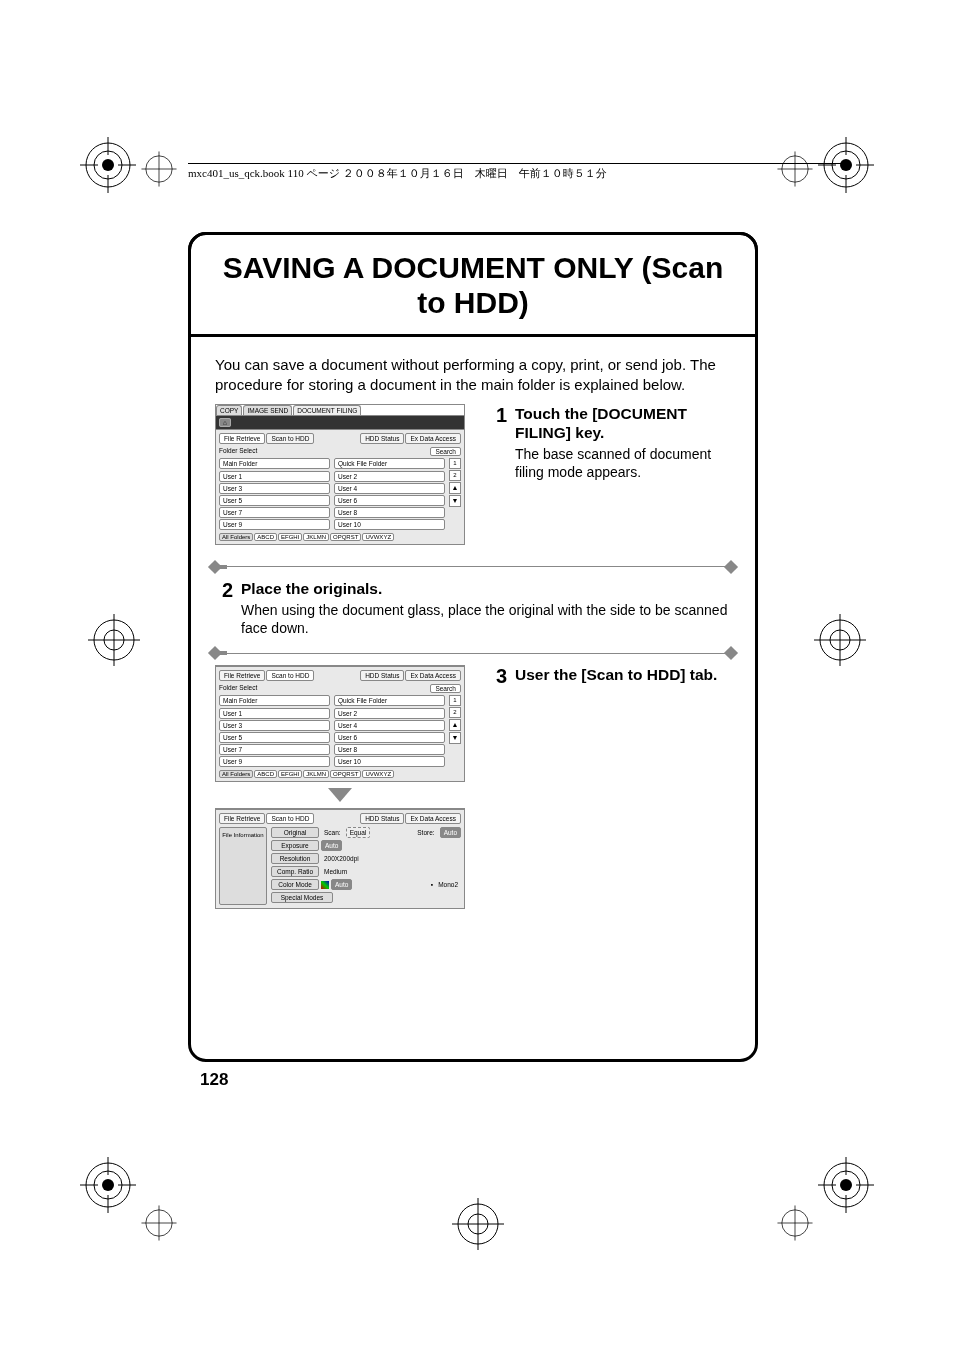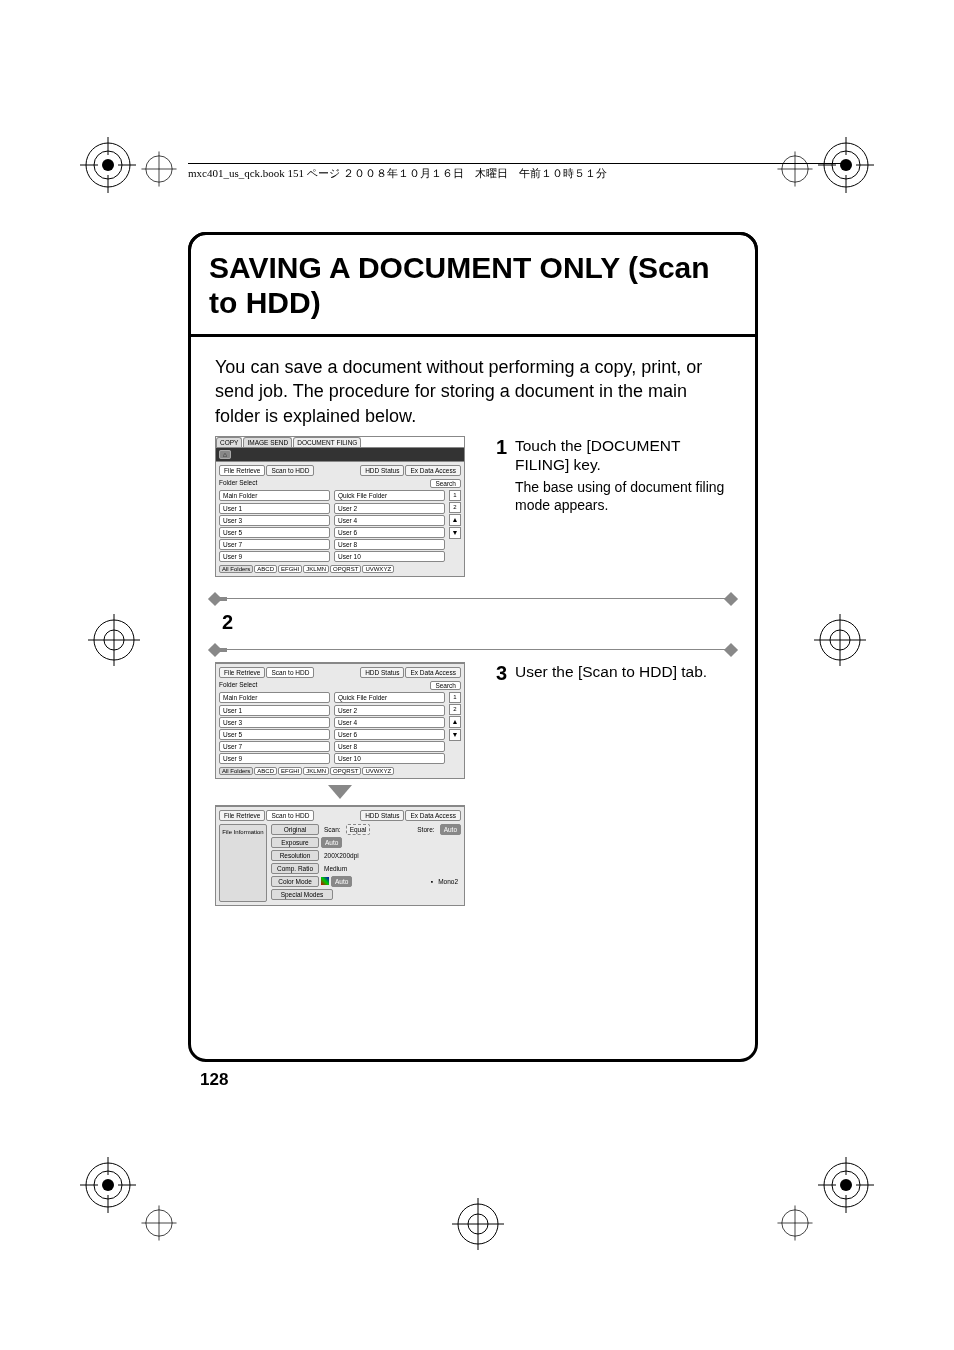--- a/index.html
+++ b/index.html
@@ -1,28 +1,28 @@
 <!DOCTYPE html>
 <html><head>
 <meta charset="utf-8">
 <style>
   * { box-sizing: border-box; margin: 0; padding: 0; }
   body { background: #fff; font-family: Arial, Helvetica, sans-serif; width: 954px; height: 1350px; position: relative; color: #000; }
   .header-line { position: absolute; left: 188px; top: 163px; width: 660px; border-top: 1px solid #000; }
   .header-text { position: absolute; left: 188px; top: 166px; font-size: 11px; font-family: "MS Mincho","Hiragino Mincho ProN",serif; }
   .page-frame { position: absolute; left: 188px; top: 232px; width: 570px; height: 830px; border: 3px solid #000; border-radius: 18px; padding: 0; }
-  .title-box { margin: -3px -3px 0 -3px; border: 3px solid #000; border-radius: 18px 18px 0 0; padding: 16px 18px 14px 18px; }
+  .title-box { margin: -3px -3px 0 -3px; border: 3px solid #000; border-radius: 18px 18px 0 0; padding: 16px 18px 14px 18px; text-align: center; }
   .title { font-size: 30px; font-weight: bold; line-height: 1.15; }
-  .intro { padding: 18px 36px 8px 24px; font-size: 18px; line-height: 1.35; }
+  .intro { padding: 18px 36px 8px 24px; font-size: 15px; line-height: 1.35; }
   .step-row { position: relative; padding: 0 24px 10px 24px; display: flex; gap: 24px; }
   .left-col { width: 250px; flex: 0 0 250px; }
   .right-col { flex: 1; display: flex; gap: 8px; }
   .step-num { font-size: 20px; font-weight: bold; width: 18px; flex: 0 0 18px; text-align: right; }
   .step-body { flex: 1; }
-  .step-title { font-size: 15.5px; font-weight: normal; line-height: 1.25; margin-bottom: 3px; }
+  .step-title { font-size: 15.5px; font-weight: bold; line-height: 1.25; margin-bottom: 3px; }
   .step-text { font-size: 14px; line-height: 1.3; }
   .divider { height: 4px; background: linear-gradient(to right,#888 0,#888 12px,transparent 12px,transparent) repeat-x; background-size: 100% 4px; margin: 4px 24px 10px 24px; position: relative; }
   .divider::before, .divider::after { content:""; position:absolute; top:-3px; width:10px; height:10px; background:#888; }
   .divider::before{ left:-5px; transform:rotate(45deg);} 
   .divider::after{ right:-5px; transform:rotate(45deg);} 
   .divider-line{position:absolute; left:6px; right:6px; top:1.5px; height:1px; background:#888;}
   .note-small { font-size: 11px; font-weight: bold; text-align: left; margin-bottom: 4px; }
   .scanner-illu { border:1px solid #888; border-radius:6px; width:250px; height:66px; display:flex; align-items:center; justify-content:space-around; padding:6px; }
   .scanner-illu .dev { width:110px; height:48px; position:relative; }
   .scanner-illu svg { width:100%; height:100%; }
@@ -58,21 +58,21 @@
   
   .corner { position:absolute; width:60px; height:60px; }
   .corner svg{width:100%;height:100%;}
   .cross { position:absolute; width:52px; height:52px;}
   .cross svg{width:100%;height:100%;}
 </style>
 </head>
 <body>
 
 <div class="header-line"></div>
-<div class="header-text">mxc401_us_qck.book  151 ページ  ２００８年１０月１６日　木曜日　午前１０時５１分</div>
+<div class="header-text">mxc401_us_qck.book  110 ページ  ２００８年１０月１６日　木曜日　午前１０時５１分</div>
 
 <div class="corner" style="left:78px; top:135px">
 <svg viewBox="0 0 60 60">
       <circle cx="30" cy="30" r="22" fill="none" stroke="#000"></circle>
       <circle cx="30" cy="30" r="14" fill="none" stroke="#000"></circle>
       <circle cx="30" cy="30" r="6" fill="#000"></circle>
       <path d="M30 2v18M30 40v18M2 30h18M40 30h18" stroke="#000"></path>
     </svg></div>
 <div class="corner" style="right:78px; top:135px">
 <svg viewBox="0 0 60 60">
@@ -195,32 +195,36 @@
             <div class="ab">OPQRST</div>
             <div class="ab">UVWXYZ</div>
           </div>
         </div>
       </div>
     </div>
     <div class="right-col">
       <div class="step-num">1</div>
       <div class="step-body">
         <div class="step-title">Touch the [DOCUMENT FILING] key.</div>
-        <div class="step-text">The base using of document filing mode appears.</div>
+        <div class="step-text">The base scanned of document filing mode appears.</div>
       </div>
     </div>
   </div>
 
   <div class="divider">
       <div class="divider-line"></div>
     </div>
 
   <div class="step-row">
     <div class="right-col">
       <div class="step-num">2</div>
+      <div class="step-body">
+        <div class="step-title">Place the originals.</div>
+        <div class="step-text">When using the document glass, place the original with the side to be scanned face down.</div>
+      </div>
     </div>
   </div>
 
   <div class="divider">
       <div class="divider-line"></div>
     </div>
 
   <div class="step-row">
     <div class="left-col">
 

